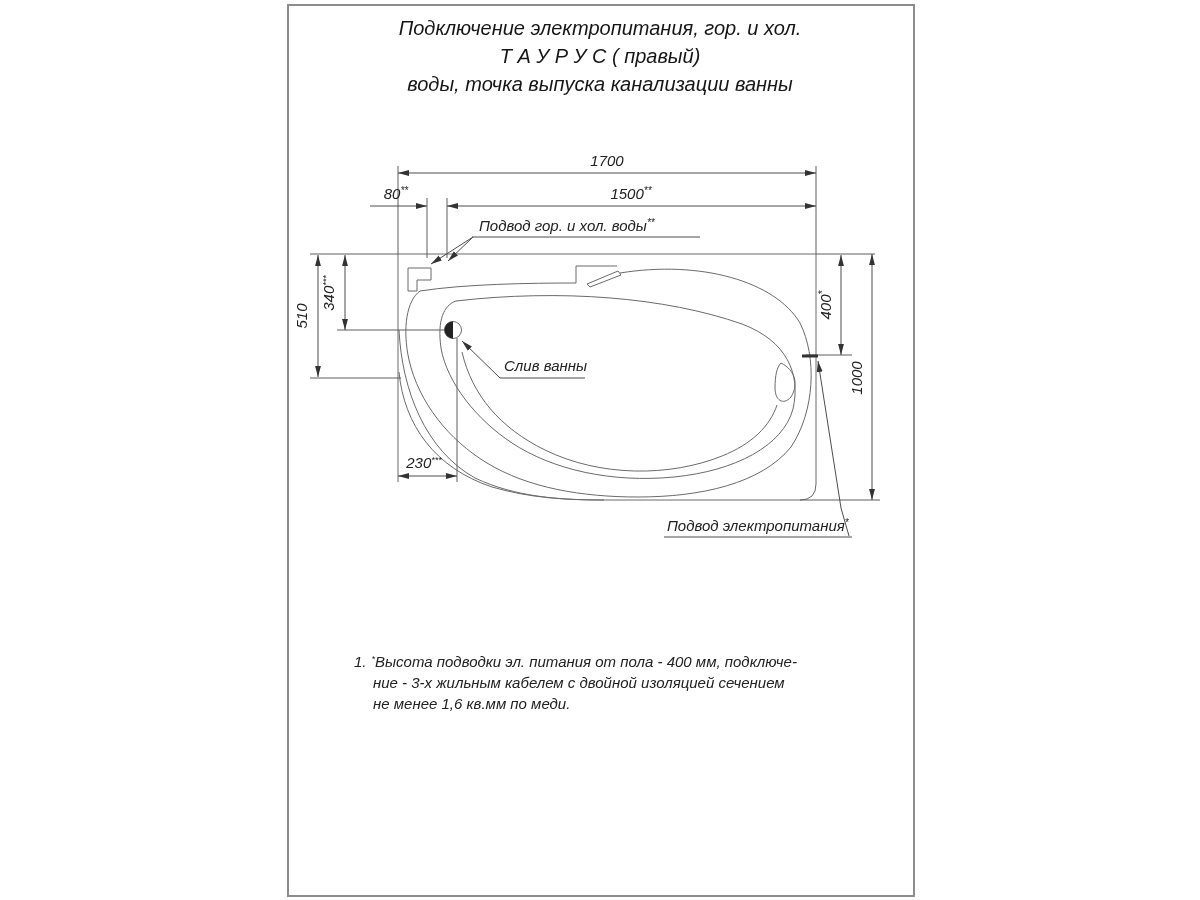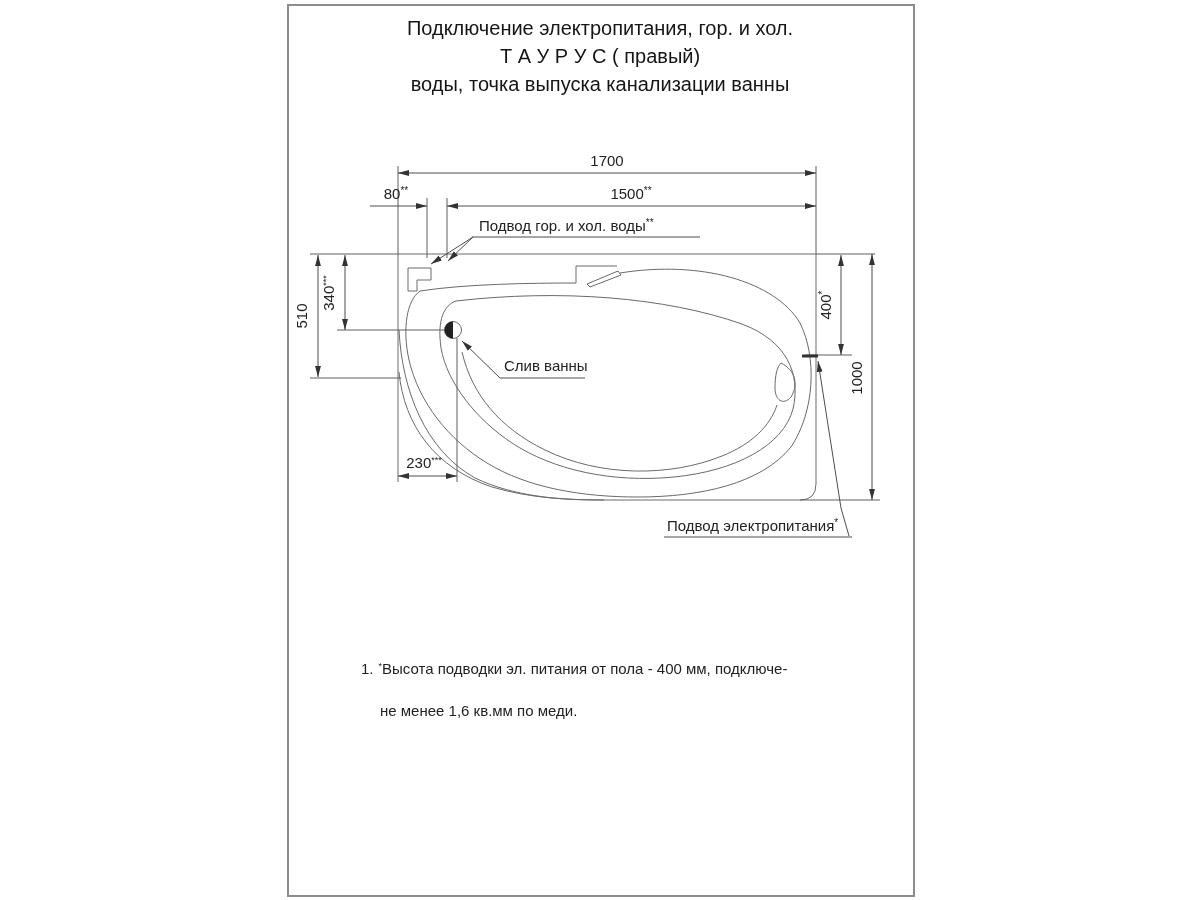--- a/index.html
+++ b/index.html
@@ -1,24 +1,24 @@
 <!DOCTYPE html>
 <html><head>
 <meta charset="utf-8">
 <style>
   html,body{margin:0;padding:0;background:#ffffff;}
   .canvas{position:relative;width:1200px;height:900px;background:#ffffff;overflow:hidden;
-          font-family:"Liberation Sans", sans-serif;color:#1c1c1c;}
+          font-family:"Liberation Sans", sans-serif;color:#1c1c1c;font-style:italic;}
   .page-border{position:absolute;left:287px;top:4px;width:624px;height:889px;
                border:2px solid #8c8c8c;background:#ffffff;}
   .title{position:absolute;left:287px;top:14px;width:626px;text-align:center;
          font-size:20px;line-height:28px;color:#161616;}
   .notes{position:absolute;left:353px;top:648px;width:540px;font-size:15px;
          line-height:21px;color:#222222;}
-  .note{padding-left:19px;text-indent:-19px;margin:8px;}
+  .note{padding-left:19px;text-indent:-19px;margin:1px;}
   .nnum{margin-right:5px;}
   .note sup{font-size:9px;vertical-align:5px;letter-spacing:0px;}
   svg{position:absolute;left:0;top:0;}
   svg text{font-family:"Liberation Sans", sans-serif;font-size:15px;fill:#222222;}
   .contour{stroke:#6a6a6a;fill:none;stroke-width:1;}
   .dimline{stroke:#4d4d4d;fill:none;stroke-width:1;}
   .extline{stroke:#5f5f5f;fill:none;stroke-width:1;}
 </style>
 </head>
 <body>
@@ -126,17 +126,17 @@
       </text>
       <text x="667" y="531">
         <tspan>Подвод электропитания</tspan><tspan dy="-5" font-size="10">*</tspan>
       </text>
     </g>
   </svg>
 
   <div class="notes">
     <div class="note">
       <span class="nnum">1.</span><sup>*</sup><span>Высота подводки эл. питания от пола - 400 мм, подключе-</span><br>
-      <br>
+      <span>ние - 3-х жильным кабелем с двойной изоляцией сечением</span><br>
       <span>не менее 1,6 кв.мм по меди.</span>
     </div>
   </div>
 </div>
 
 </body></html>

